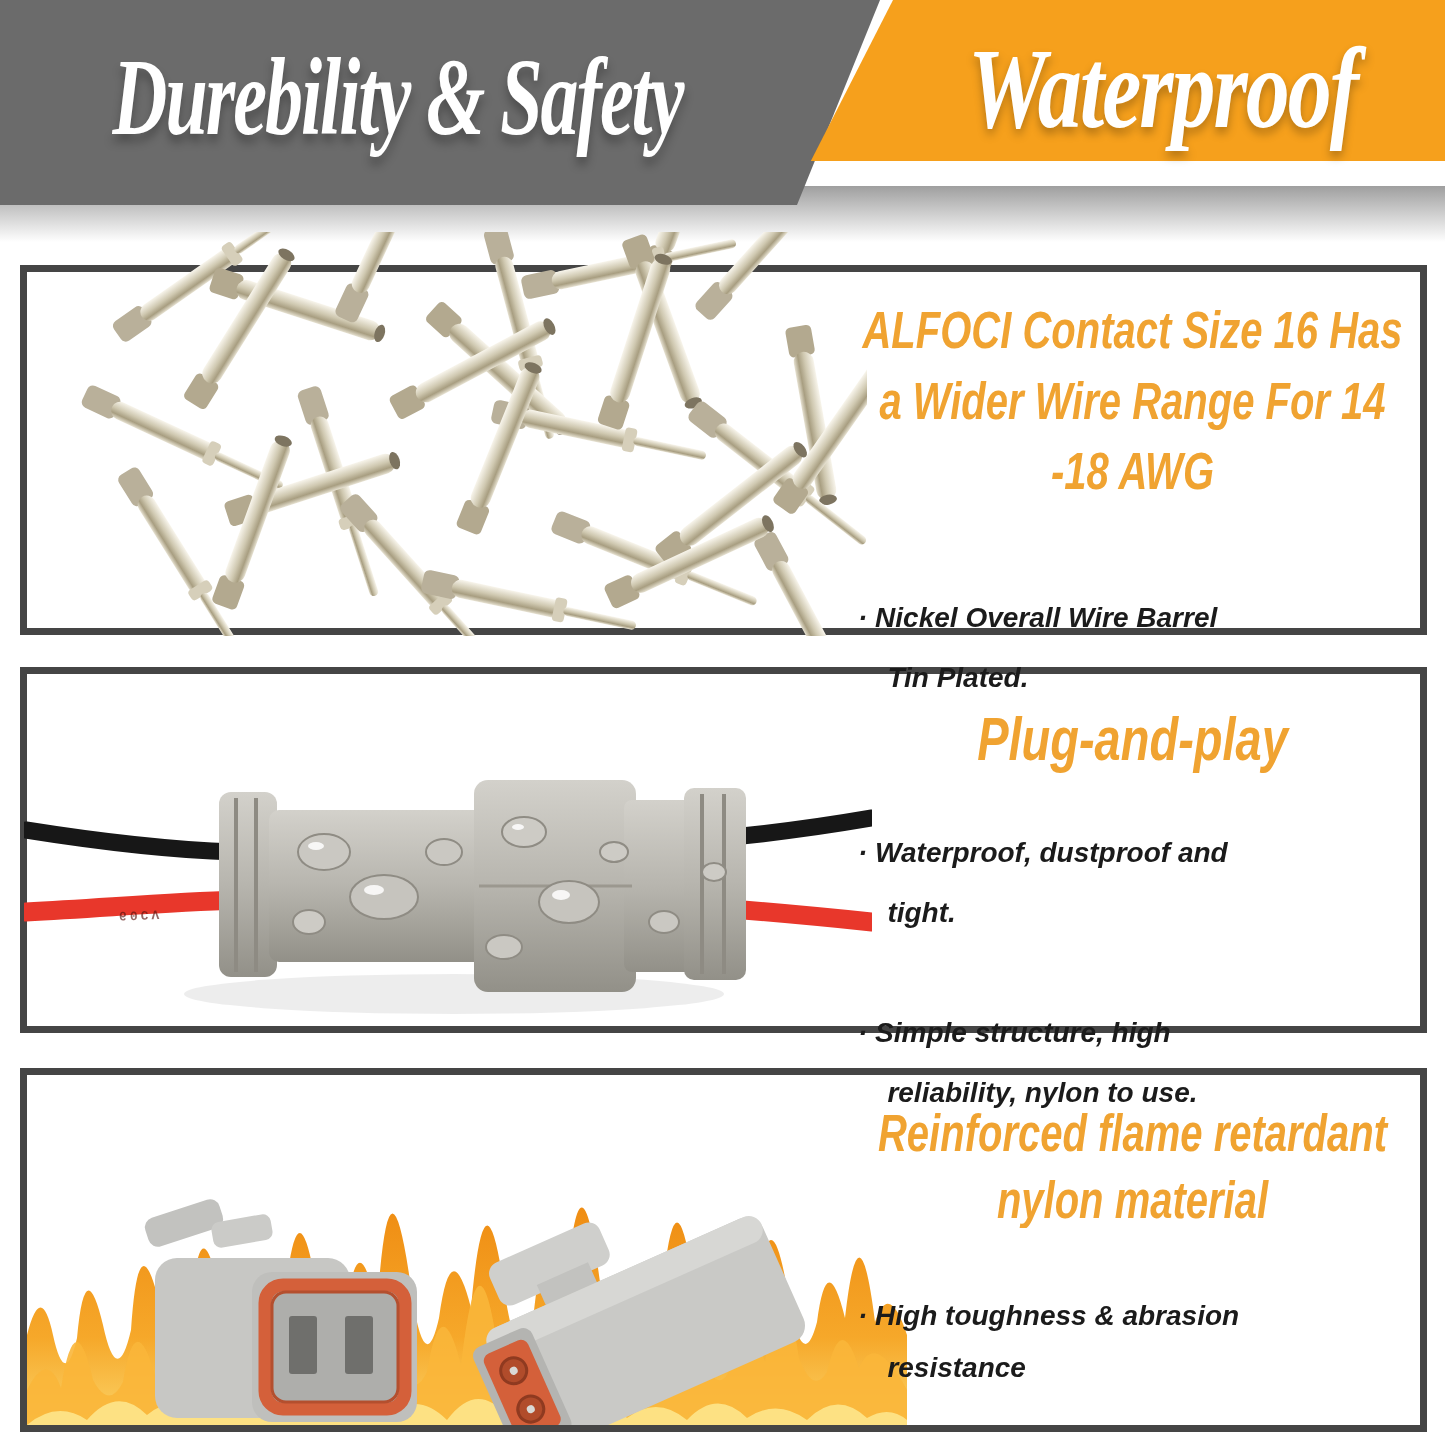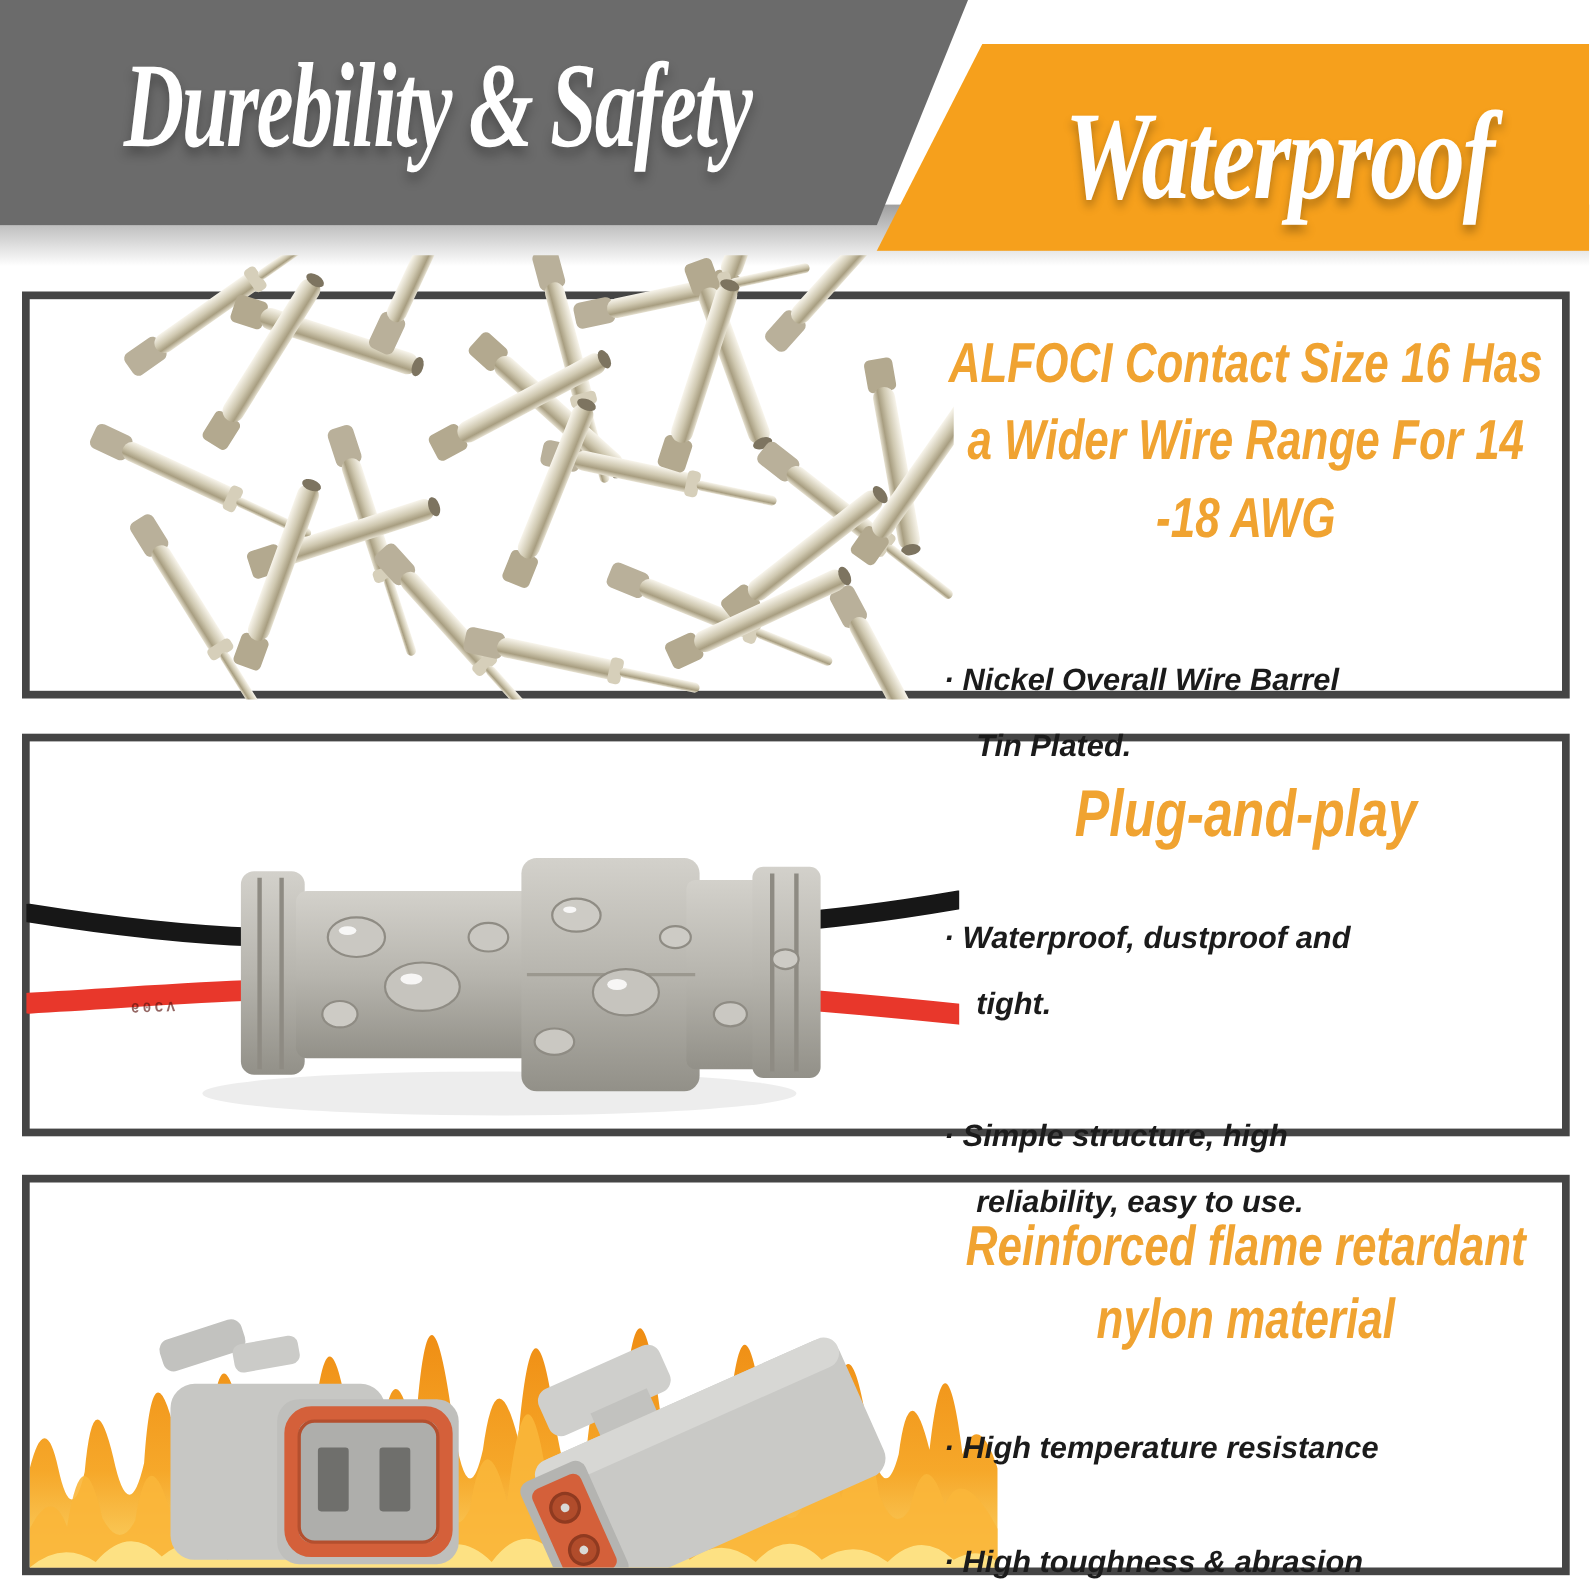--- a/index.html
+++ b/index.html
@@ -12,23 +12,23 @@
     position:absolute;left:0;top:186px;width:1445px;height:66px;
     background:linear-gradient(to bottom, rgba(80,80,80,.55), rgba(255,255,255,0) 85%);
   }
   .banner{position:absolute;top:0;display:flex;align-items:center;font-family:Liberation Serif, serif;}
   .banner-gray{
     left:0;width:905px;height:205px;background:#6b6b6b;
     clip-path:polygon(0 0,880px 0,797px 205px,0 205px);
     justify-content:center;padding:0 150px 10px 40px;box-sizing:border-box;
   }
   .banner-orange{
-    left:780px;width:665px;height:188px;background:#f6a01c;
+    left:780px;width:665px;height:161px;background:#f6a01c;
     clip-path:polygon(113px 0,665px 0,665px 192px,15px 192px);
-    justify-content:center;padding:16px 40px 0 140px;box-sizing:border-box;margin-top:40px;
+    justify-content:center;padding:16px 40px 0 140px;box-sizing:border-box;
   }
   .banner-label{
     color:#ffffff;font-weight:bold;font-style:italic;white-space:nowrap;
     display:inline-block;transform-origin:center;letter-spacing:-2px;
     text-shadow:0 5px 8px rgba(0,0,0,.28);
   }
   .banner-gray  .banner-label{font-size:76px;transform:scaleY(1.45);}
   .banner-orange .banner-label{font-size:88px;transform:scaleY(1.30);}
   
   .panel{
@@ -230,25 +230,24 @@
   <div class="txt bullets b1">
     <div class="bullet">· Nickel Overall Wire Barrel
 Tin Plated.</div>
   </div>
 
   <div class="txt heading h2">Plug-and-play</div>
   <div class="txt bullets b2">
     <div class="bullet">· Waterproof, dustproof and
 tight.</div>
     <div class="bullet">· Simple structure, high
-reliability, easy to use.</div>
+reliability, nylon to use.</div>
   </div>
 
   <div class="txt heading h3">Reinforced flame retardant
 nylon material</div>
   <div class="txt bullets b3">
-    <div class="bullet">· High temperature resistance</div>
     <div class="bullet">· High toughness &amp; abrasion
 resistance</div>
     
   </div>
 
 </div>
 
 </body></html>

